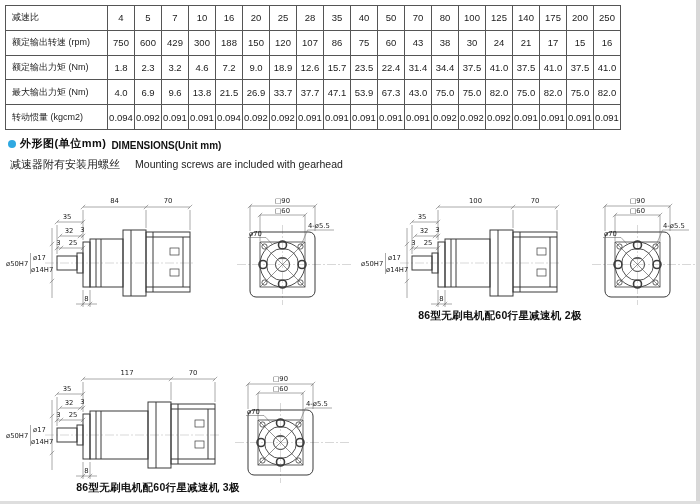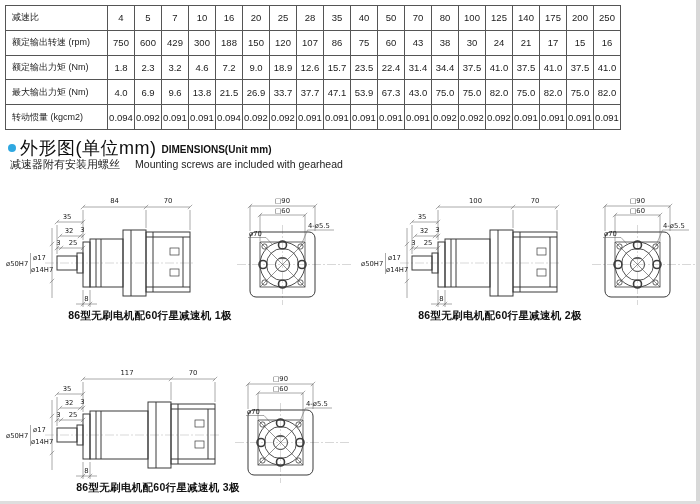--- a/index.html
+++ b/index.html
@@ -8,21 +8,21 @@
   .edge-r{position:absolute;left:696px;top:0;width:4px;height:504px;background:#d8d8d8;}
   .edge-b{position:absolute;left:0;top:501px;width:700px;height:3px;background:#dedede;}
 
   table.spec{position:absolute;left:5px;top:5px;width:616px;height:124px;border-collapse:collapse;table-layout:fixed;border:1.5px solid #3f3f3f;}
   table.spec tr{height:24.8px;}
   table.spec td{border:1px solid #555;text-align:center;font-size:9.5px;color:#1b1b1b;padding:0;white-space:nowrap;overflow:hidden;}
   table.spec td.row-label{text-align:left;padding-left:6px;font-size:9px;}
 
   .sec-head{position:absolute;left:8px;top:136px;display:flex;align-items:center;}
   .bullet{width:8px;height:8px;border-radius:50%;background:#2fa8e1;margin-right:4px;flex:none;}
-  .title-cn{font-size:18px;font-weight:normal;color:#0d0d0d;letter-spacing:.5px;}
+  .title-cn{font-size:11px;font-weight:bold;color:#0d0d0d;letter-spacing:.5px;}
   .title-en{font-size:10px;font-weight:bold;color:#111;margin-left:5px;padding-top:3px;}
   .sec-sub{position:absolute;left:10px;top:157px;font-size:11px;color:#1d1d1d;}
   .sub-en{margin-left:12px;font-size:10.5px;color:#222;}
 
   .svwrap{position:absolute;}
   .caption{position:absolute;font-size:10.5px;font-weight:600;color:#101010;text-align:center;letter-spacing:.3px;}
 
   svg text{font-family:"DejaVu Sans",sans-serif;}
   .g{fill:none;stroke:#3b3b3b;stroke-width:1;}
   .g rect{fill:none;}
@@ -485,19 +485,18 @@
   <g>
     <text class="dt dts" x="14" y="44">ø70</text>
     <line class="dl" x1="13" y1="45.5" x2="31" y2="45.5"></line>
     <line class="dl" x1="31" y1="45.5" x2="37" y2="52"></line>
     <line class="dl" x1="65.5" y1="54.5" x2="72.5" y2="38"></line>
     <line class="dl" x1="72.5" y1="38" x2="99" y2="38"></line>
     <text class="dt dts" x="73" y="36">4-ø5.5</text>
   </g>
 </svg></div>
 
-  <div class="caption" style="left:50px;top:309px;width:200px;">86型无刷电机配60行星减速机 1极</div>
   <div class="caption" style="left:400px;top:309px;width:200px;">86型无刷电机配60行星减速机 2极</div>
   <div class="caption" style="left:58px;top:481px;width:200px;">86型无刷电机配60行星减速机 3极</div>
 
   <div class="edge-r"></div>
   <div class="edge-b"></div>
 </div>
 
 </body></html>

